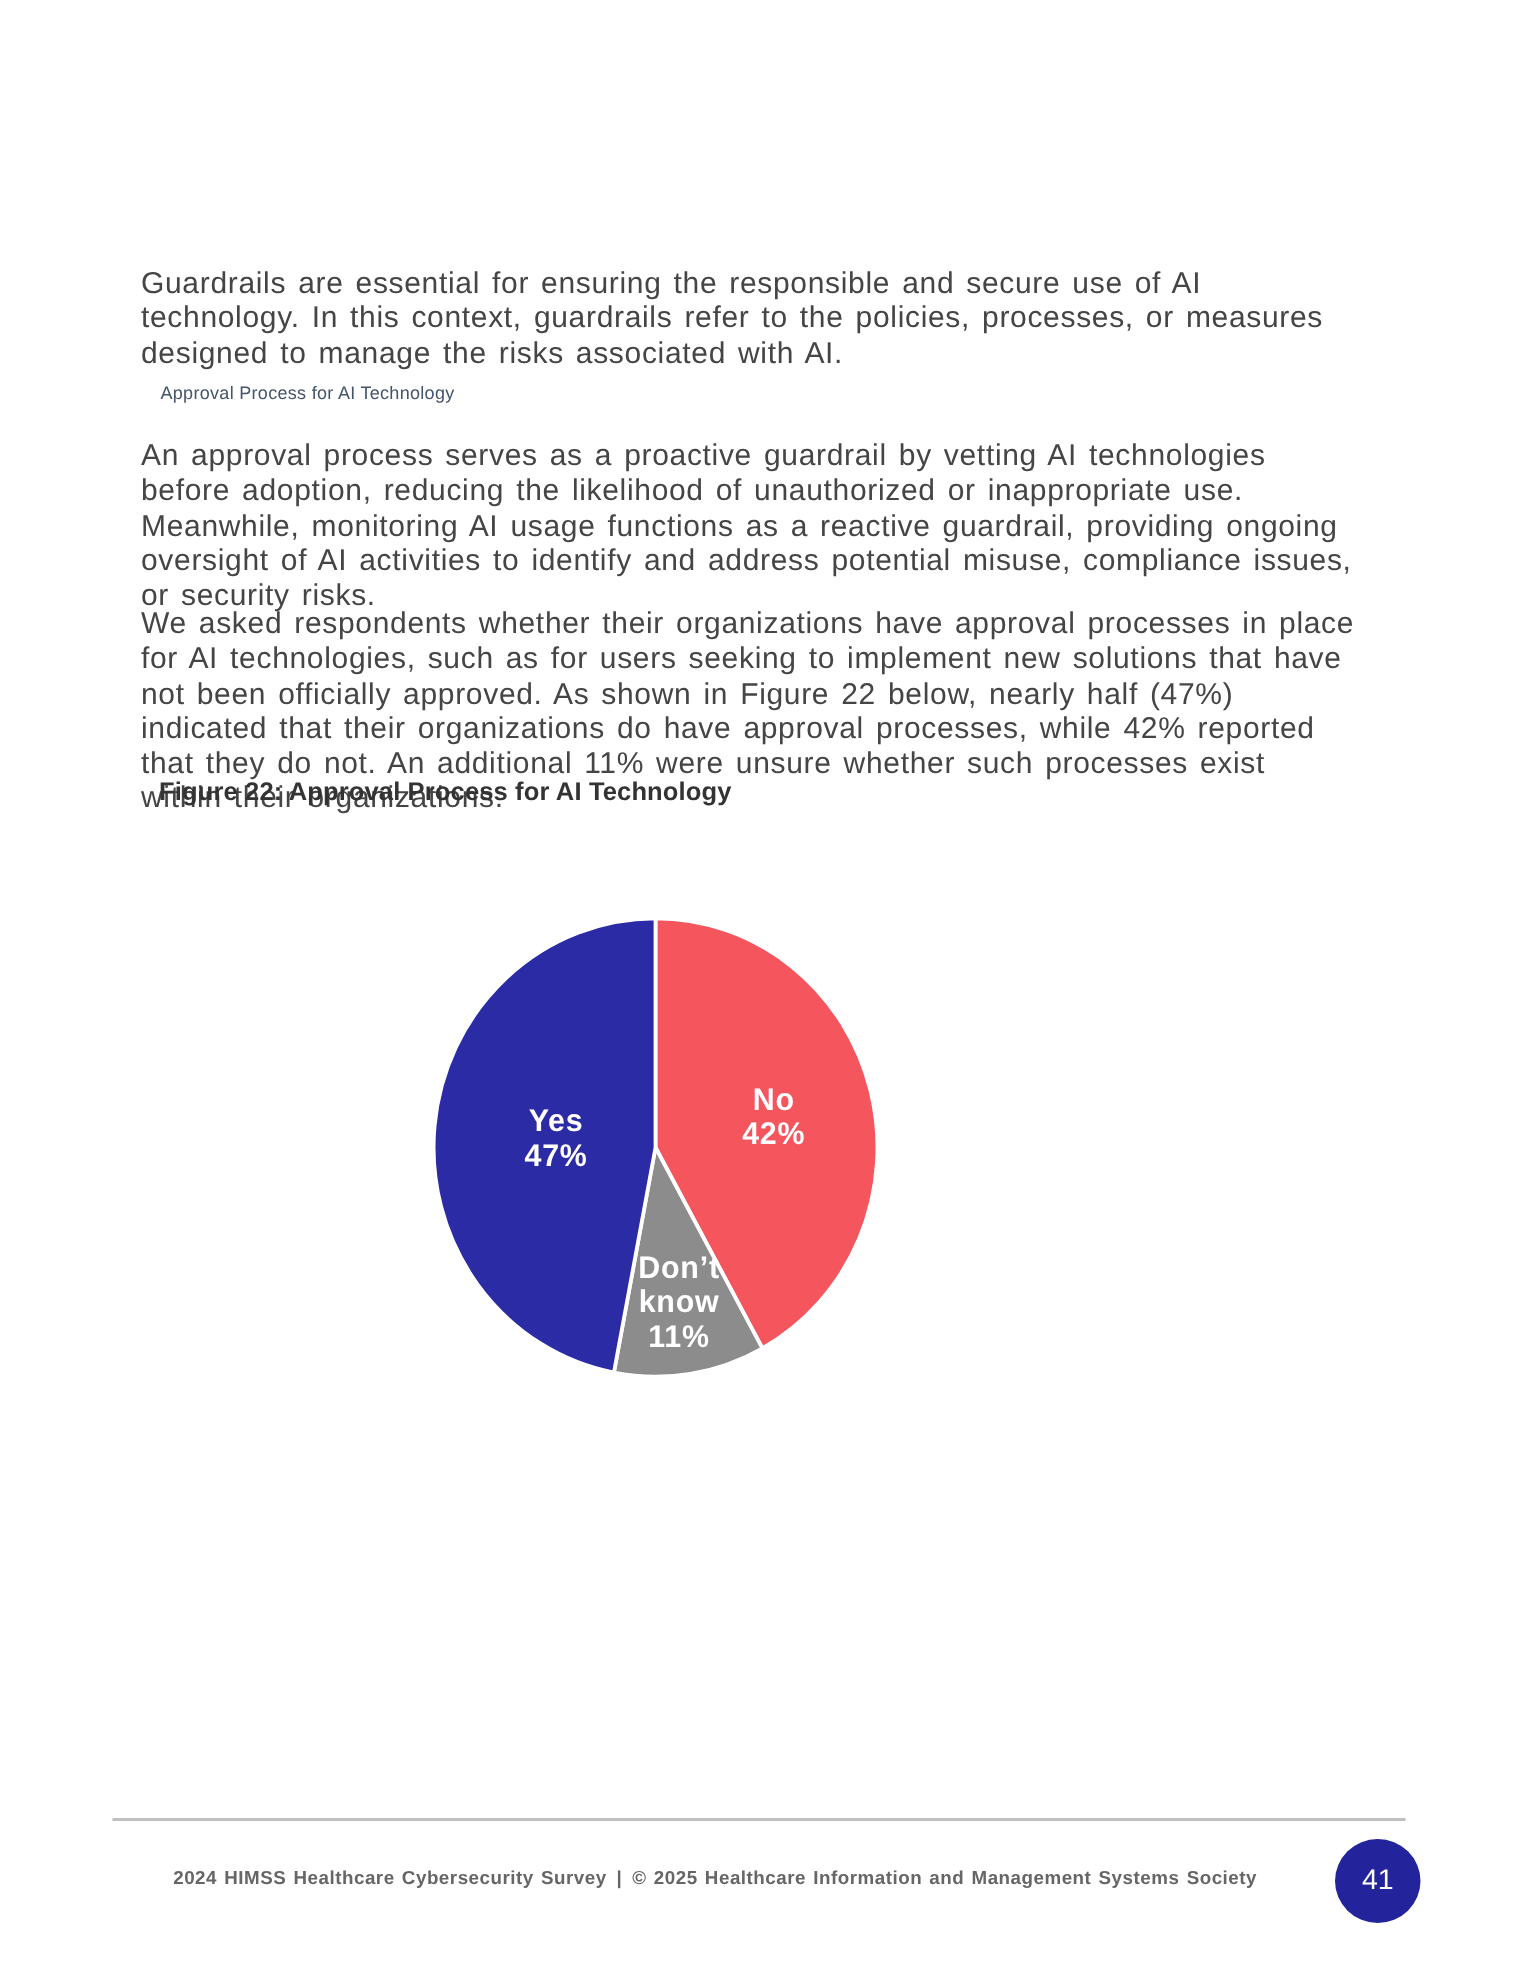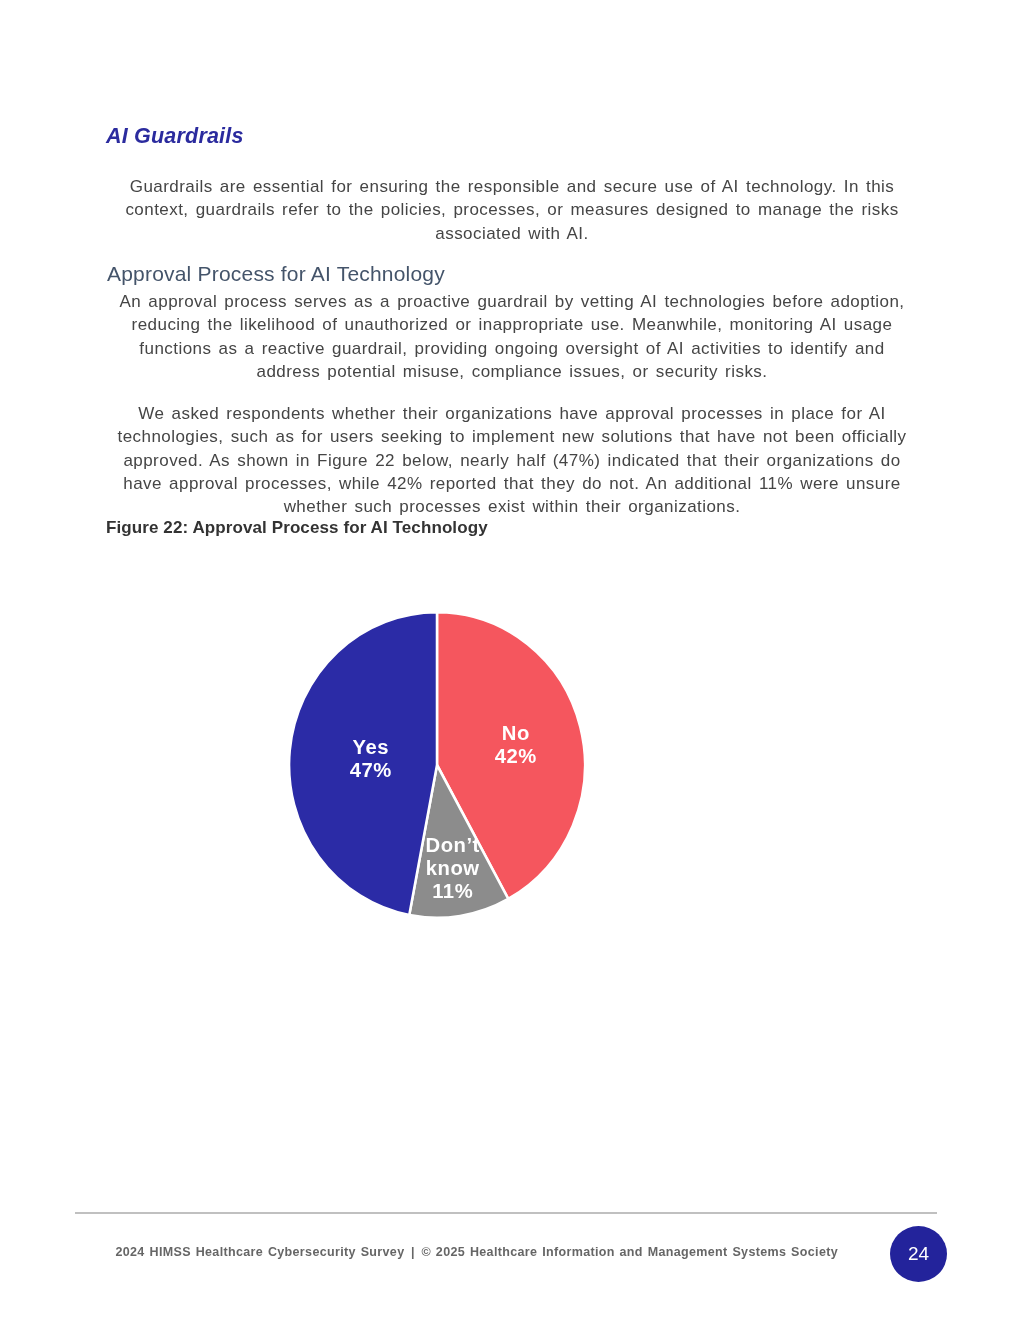--- a/index.html
+++ b/index.html
@@ -11,31 +11,31 @@
     font-family:"Liberation Sans", sans-serif;
     overflow:hidden;
   }
   .abs{position:absolute;}
   .section-title{
     left:106px;top:110px;width:600px;
     font-size:21.5px;font-weight:bold;font-style:italic;
     color:#2B2B9E;letter-spacing:0.2px;
   }
   .body-para{
-    left:107px;width:810px;
-    font-size:17px;line-height:23.3px;color:#454545;
+    left:94px;width:810px;
+    font-size:20px;line-height:23.3px;color:#454545;
     letter-spacing:0.45px;word-spacing:2px;
-    text-align:center;
+    text-align:left;
   }
   .para-1{top:158px;}
   .para-2{top:273px;}
   .para-3{top:385px;}
   .subheading{
     left:107px;top:245px;width:700px;
-    font-size:21px;font-weight:400;color:#44546A;
+    font-size:12px;font-weight:400;color:#44546A;
     letter-spacing:0.2px;
   }
   .figure-caption{
     left:106px;top:518px;width:700px;
     font-size:17px;font-weight:bold;color:#333333;
     letter-spacing:0.1px;
   }
   .pie-wrap{left:285px;top:608px;width:304px;height:314px;}
   .pie-wrap svg{display:block;width:304px;height:314px;}
   .pie-label{
@@ -57,21 +57,20 @@
     background:#23239B;border-radius:50%;
     display:flex;align-items:center;justify-content:center;
     color:#ffffff;font-size:19px;font-weight:400;
   }
 </style>
 </head>
 <body>
 
 <div class="page">
 
-  <h1 class="abs section-title">AI Guardrails</h1>
 
   <p class="abs body-para para-1">Guardrails are essential for ensuring the responsible and secure use of AI technology. In this context, guardrails refer to the policies, processes, or measures designed to manage the risks associated with AI.</p>
 
   <h2 class="abs subheading">Approval Process for AI Technology</h2>
 
   <p class="abs body-para para-2">An approval process serves as a proactive guardrail by vetting AI technologies before adoption, reducing the likelihood of unauthorized or inappropriate use. Meanwhile, monitoring AI usage functions as a reactive guardrail, providing ongoing oversight of AI activities to identify and address potential misuse, compliance issues, or security risks.</p>
 
   <p class="abs body-para para-3">We asked respondents whether their organizations have approval processes in place for AI technologies, such as for users seeking to implement new solutions that have not been officially approved. As shown in Figure 22 below, nearly half (47%) indicated that their organizations do have approval processes, while 42% reported that they do not. An additional 11% were unsure whether such processes exist within their organizations.</p>
 
   <div class="abs figure-caption">Figure 22: Approval Process for AI Technology</div>
@@ -85,16 +84,16 @@
         <path d="M 150 150 L 122.64 293.41 A 146 146 0 0 1 150.00 4.00 Z" fill="#2B2BA6" stroke="#FFFFFF" stroke-width="2.5" stroke-linejoin="round"></path>
         <text class="pie-label" text-anchor="middle"><tspan x="84.6" y="139.8">Yes</tspan><tspan x="84.6" y="161.8">47%</tspan></text>
       </svg>
   </div>
 
   <div class="abs footer-divider"></div>
 
   <div class="abs footer-text">2024 HIMSS Healthcare Cybersecurity Survey | © 2025 Healthcare Information and Management Systems Society</div>
 
   <div class="abs page-number-badge">
-    <span>24</span>
+    <span>41</span>
   </div>
 
 </div>
 
 </body></html>

